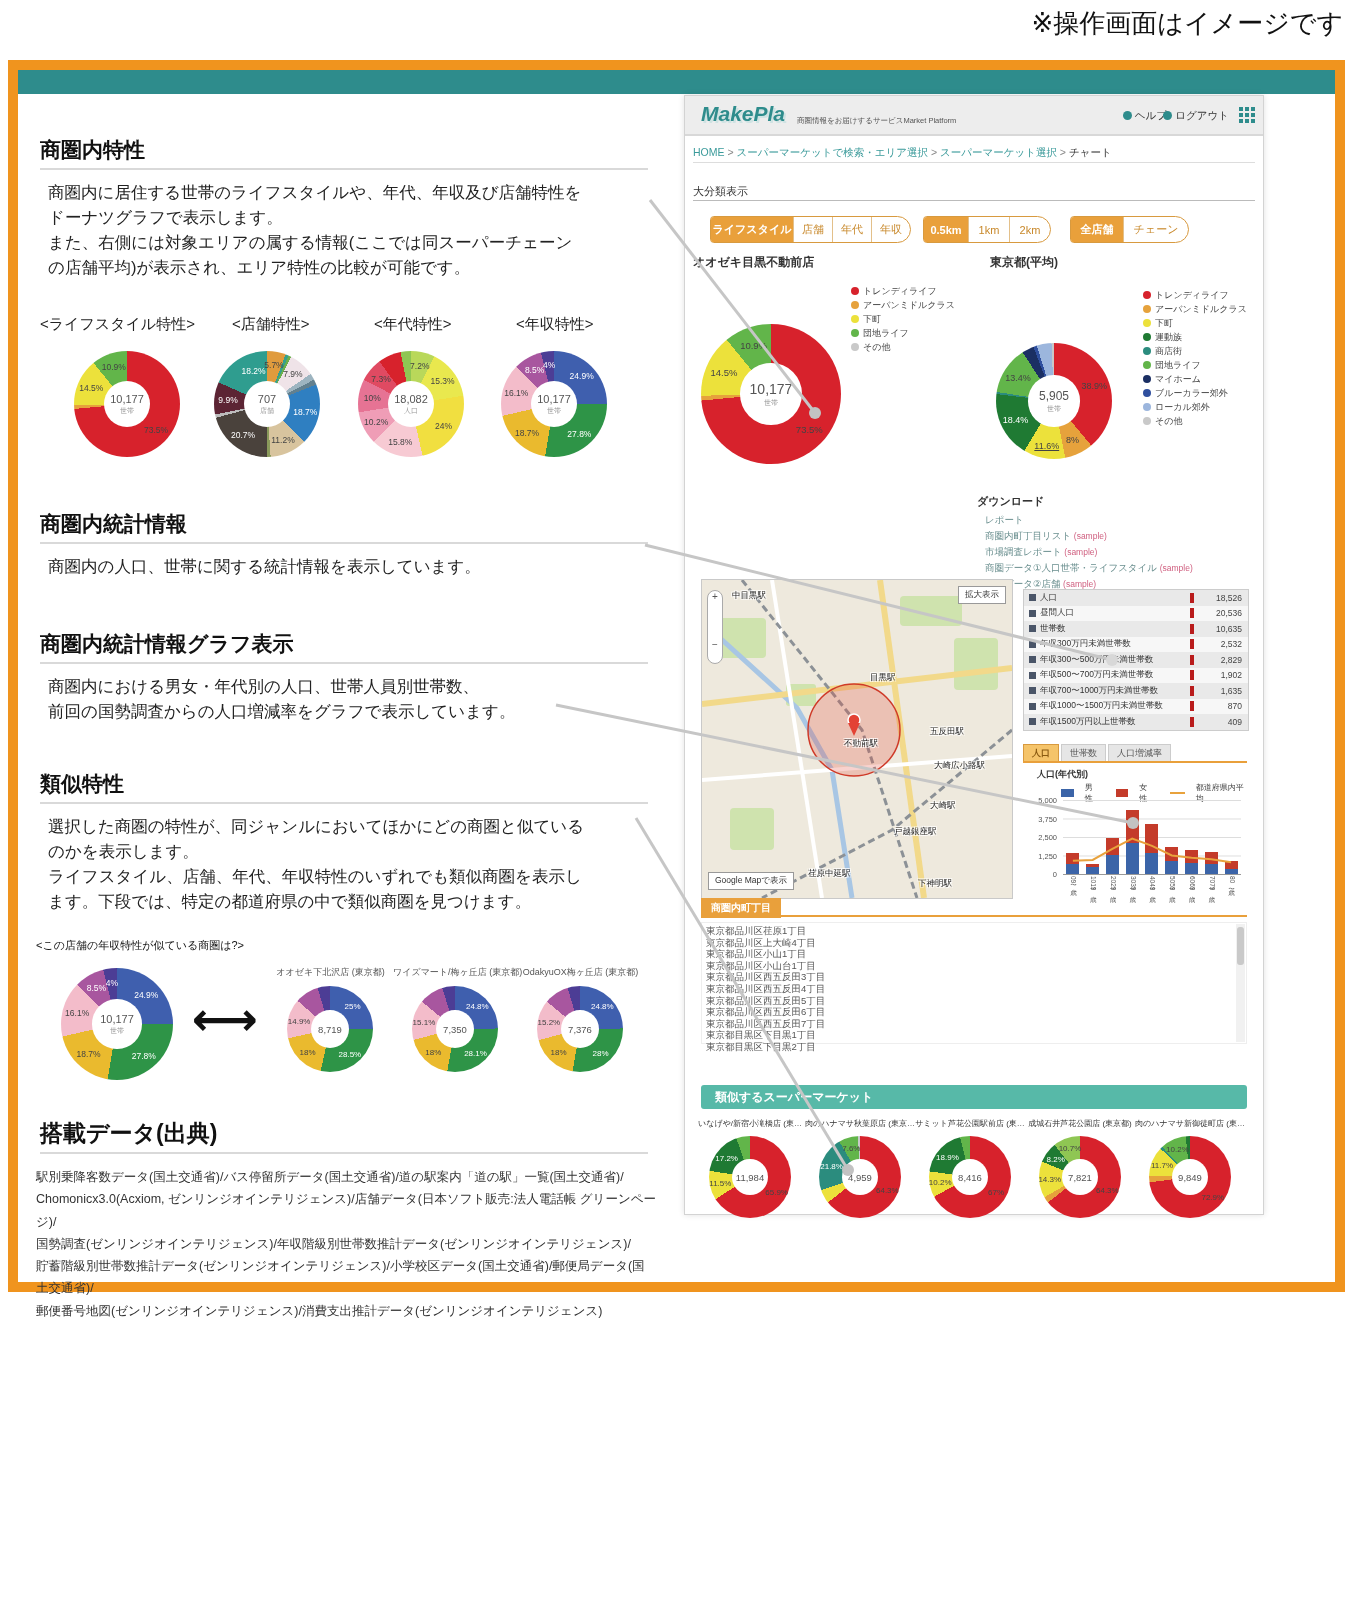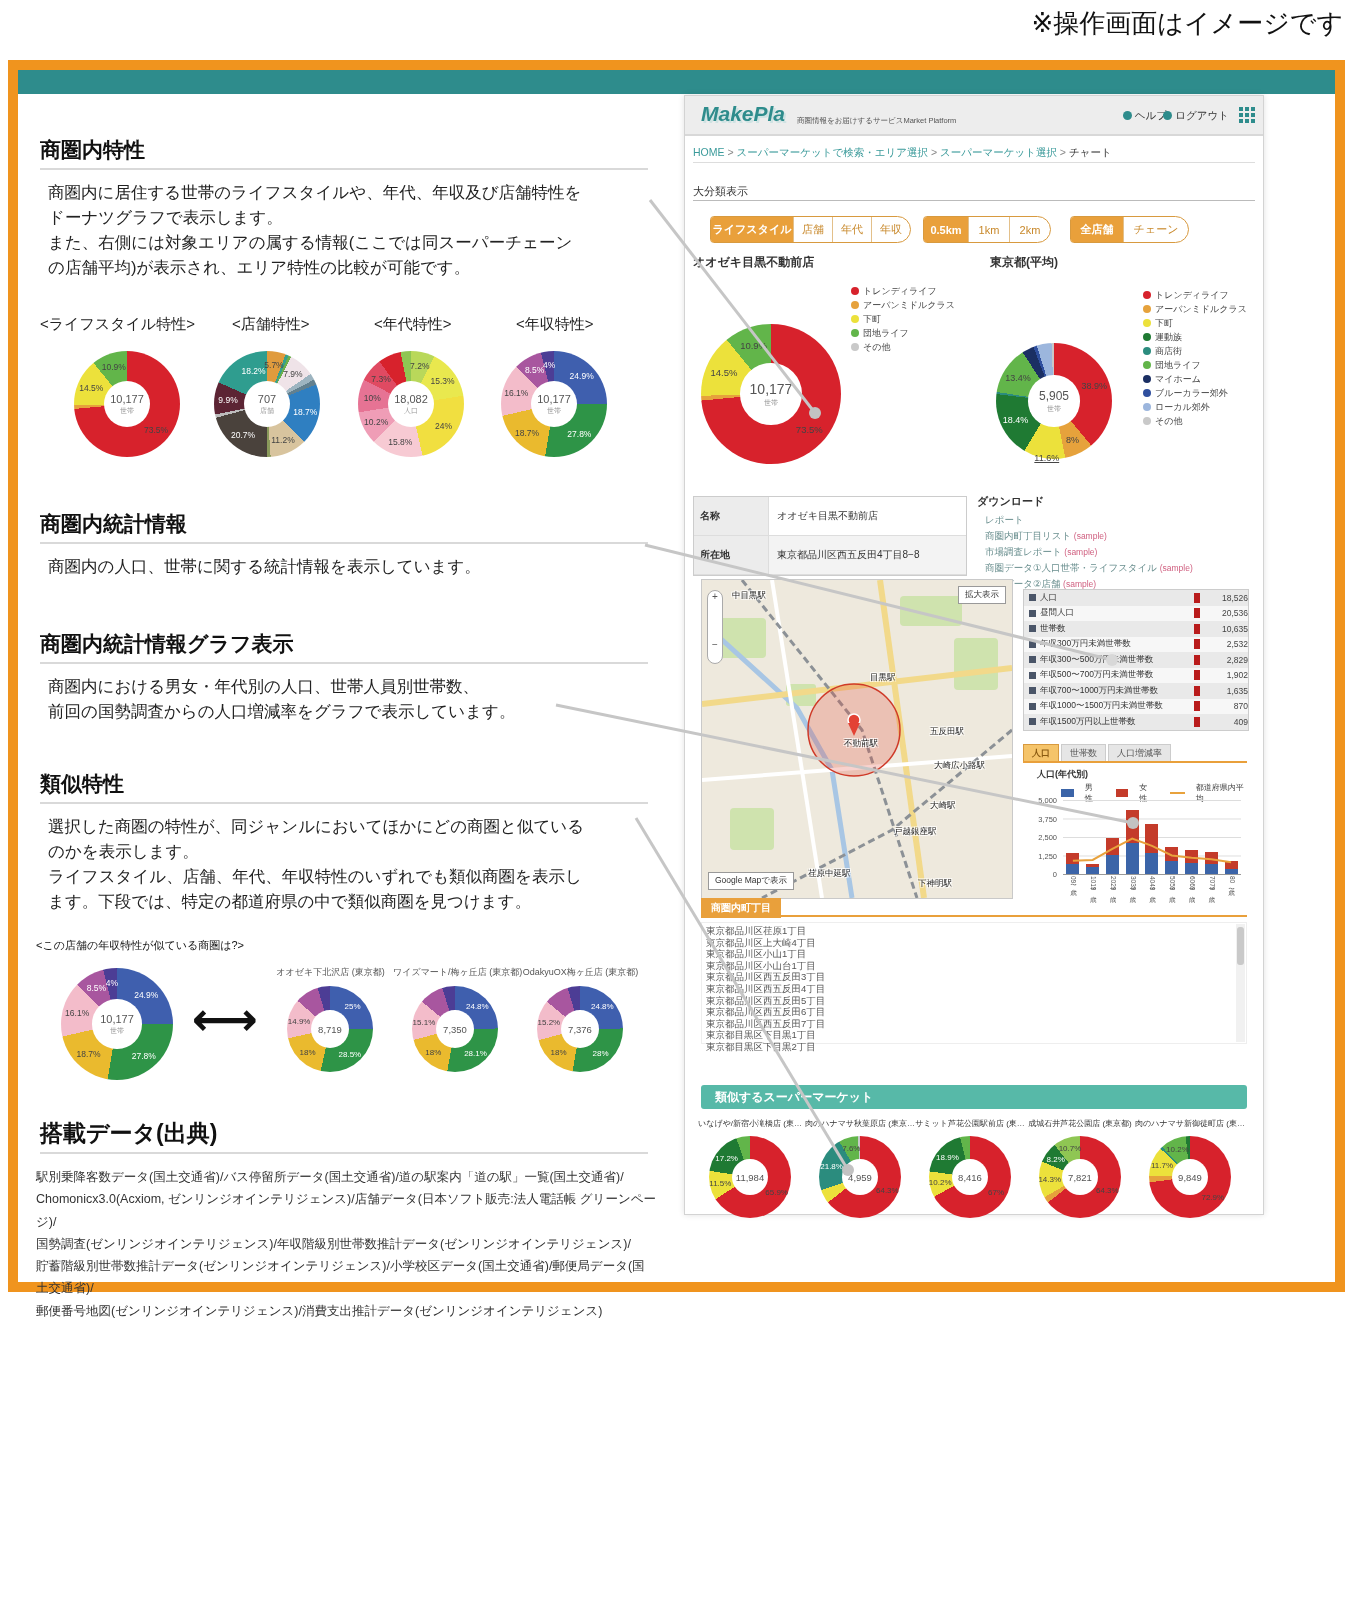--- a/index.html
+++ b/index.html
@@ -90,21 +90,21 @@
   .map-label{position:absolute;font-size:8.5px;color:#222;white-space:nowrap;text-shadow:1px 1px 0 #fff,-1px -1px 0 #fff,1px -1px 0 #fff,-1px 1px 0 #fff;z-index:3;}
   .map-btn{position:absolute;font-size:8.5px;background:#fff;border:1px solid #999;color:#333;padding:2px 6px;z-index:4;}
   .zoom-ctl{position:absolute;left:5px;top:10px;width:14px;height:72px;background:#fff;border:1px solid #aaa;border-radius:8px;z-index:4;font-size:10px;color:#555;text-align:center;line-height:12px;}
 
   
   .stats{position:absolute;left:338px;top:493px;width:224px;border:1px solid #ccc;}
   .stat-row{display:flex;align-items:center;height:15.5px;font-size:8.5px;color:#333;background:#f7f7f7;}
   .stat-row:nth-child(odd){background:#e9e9e9;}
   .stat-ic{width:7px;height:7px;background:#4a5568;margin:0 4px 0 5px;flex:0 0 7px;}
   .stat-lb{flex:1;}
-  .stat-v{width:48px;text-align:right;padding-right:0;border-left:6px solid #b91c1c;color:#444;}
+  .stat-v{width:48px;text-align:right;padding-right:6px;border-left:4px solid #b91c1c;color:#444;}
 
   
   .stat-tabs{position:absolute;left:338px;top:648px;width:224px;height:17px;border-bottom:2px solid #e9a03b;display:flex;}
   .stab{font-size:9px;padding:2px 8px;margin-right:2px;background:#e6e6e6;border:1px solid #ccc;border-bottom:none;color:#555;}
   .stab.on{background:#f5c46a;border-color:#d89a3f;color:#8a5a10;font-weight:bold;}
   .pchart{position:absolute;left:338px;top:672px;width:224px;height:150px;}
   .pc-title{position:absolute;left:14px;top:0;font-size:9px;font-weight:bold;color:#333;}
   .pc-legend{position:absolute;left:30px;top:14px;display:flex;font-size:8px;color:#444;align-items:center;gap:8px;}
   .pc-legend .bx{width:14px;height:8px;margin:0 3px 0 8px;}
   .pc-legend .ln{width:16px;height:0;border-top:2px solid #e8a23c;margin:0 3px 0 8px;}
@@ -350,21 +350,21 @@
         </div>
     </div>
 
     <div class="donut d116" style="left: 311px; top: 247px; background: conic-gradient(rgb(215, 34, 44) 0%, rgb(215, 34, 44) 38.9%, rgb(230, 162, 60) 38.9%, rgb(230, 162, 60) 46.9%, rgb(236, 225, 59) 46.9%, rgb(236, 225, 59) 58.5%, rgb(31, 122, 51) 58.5%, rgb(31, 122, 51) 76.9%, rgb(43, 140, 126) 76.9%, rgb(43, 140, 126) 77.5%, rgb(98, 181, 74) 77.5%, rgb(98, 181, 74) 90.9%, rgb(27, 47, 99) 90.9%, rgb(27, 47, 99) 94.2%, rgb(47, 79, 158) 94.2%, rgb(47, 79, 158) 95.2%, rgb(156, 182, 221) 95.2%, rgb(156, 182, 221) 99.3%, rgb(201, 201, 201) 99.3%, rgb(201, 201, 201) 100%);">
       <div class="hole">
           <span class="num">5,905</span>
           <span class="unit">世帯</span>
         </div>
     <span class="dlabel" style="left: 98.3367px; top: 43.3346px;">38.9%</span>
         <span class="dlabel" style="left: 76.5181px; top: 96.7196px;">8%</span>
-        <span class="dlabel" style="left: 50.7537px; top: 115px; text-decoration: underline;">11.6%</span>
+        <span class="dlabel" style="left: 50.7537px; top: 103px; text-decoration: underline;">11.6%</span>
         <span class="dlabel" style="color: rgb(255, 255, 255); left: 19.5162px; top: 77.0032px;">18.4%</span>
         <span class="dlabel" style="left: 22.0533px; top: 34.5488px;">13.4%</span>
       </div>
     <div class="legend" style="left:458px;top:192px;">
       <div class="lg-item">
           <span class="sw" style=";background:#d7222c"></span>
           <span>トレンディライフ</span>
         </div>
         <div class="lg-item">
           <span class="sw" style=";background:#e6a23c"></span>
@@ -397,30 +397,20 @@
         <div class="lg-item">
           <span class="sw" style=";background:#9cb6dd"></span>
           <span>ローカル郊外</span>
         </div>
         <div class="lg-item">
           <span class="sw" style=";background:#c9c9c9"></span>
           <span>その他</span>
         </div>
     </div>
 
-    <div class="info-table">
-      <div class="info-row">
-        <div class="info-k">名称</div>
-        <div class="info-v">オオゼキ目黒不動前店</div>
-      </div>
-      <div class="info-row">
-        <div class="info-k">所在地</div>
-        <div class="info-v">東京都品川区西五反田4丁目8−8</div>
-      </div>
-    </div>
 
     <div class="download">
       <div class="dl-title">ダウンロード</div>
       <div>
         <div class="dl-item"><span>レポート</span> <span class="smp"></span></div>
           <div class="dl-item"><span>商圏内町丁目リスト</span> <span class="smp">(sample)</span></div>
           <div class="dl-item"><span>市場調査レポート</span> <span class="smp">(sample)</span></div>
           <div class="dl-item"><span>商圏データ①人口世帯・ライフスタイル</span> <span class="smp">(sample)</span></div>
           <div class="dl-item"><span>商圏データ②店舗</span> <span class="smp">(sample)</span></div>
       </div>

